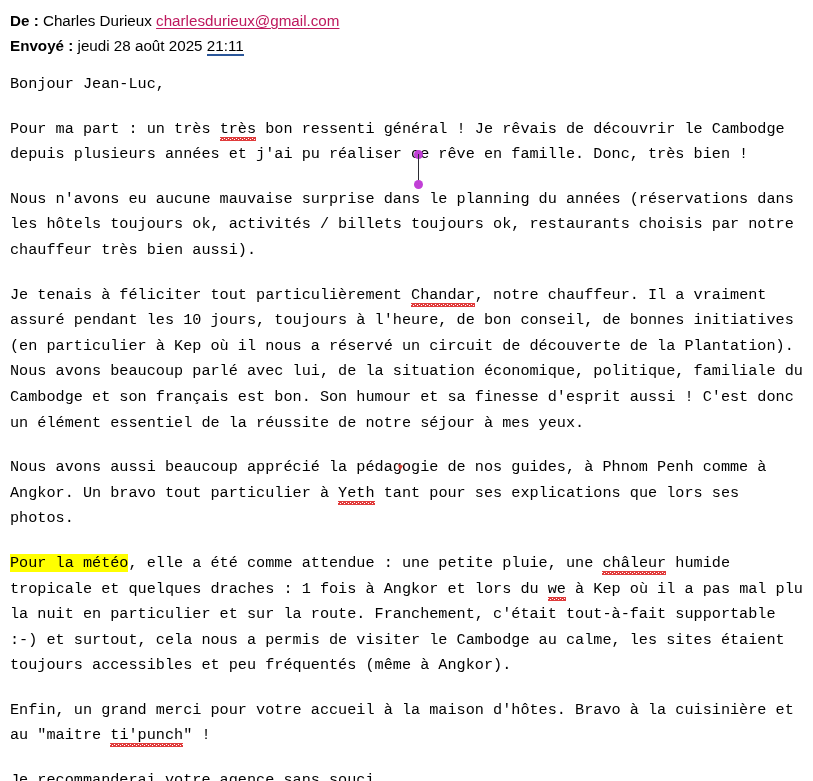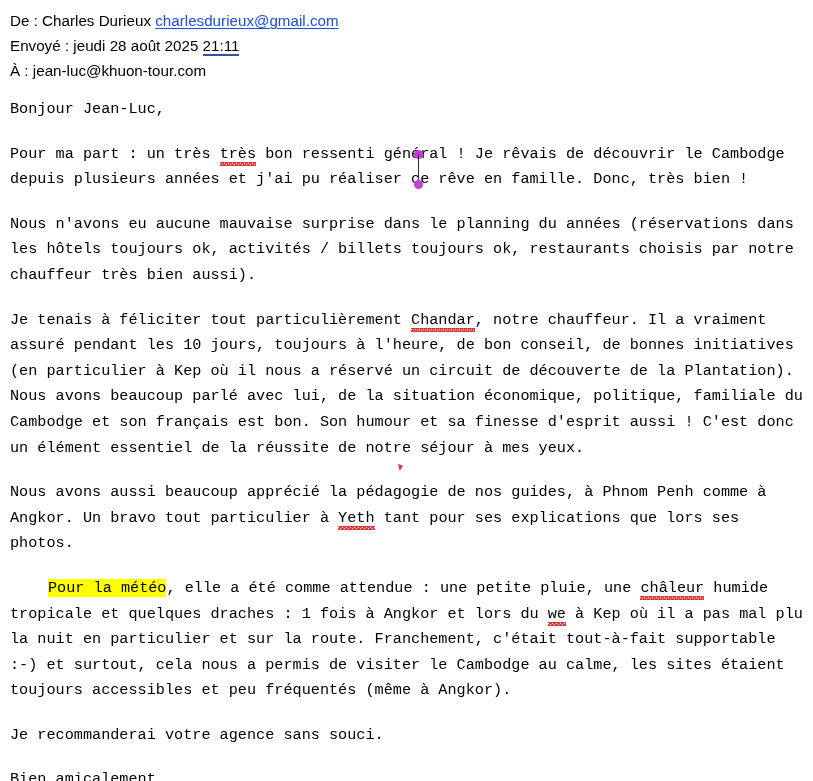--- a/index.html
+++ b/index.html
@@ -22,24 +22,24 @@
     padding: 8px 10px 0 10px;
   }
 
   
   .hdr {
     font-size: 15.2px;
     line-height: 25px;
     white-space: nowrap;
   }
   .hdr .lbl {
-    font-weight: normal;
+    font-weight: bold;
   }
   .mail-link {
-    color: #1d4ed8;
+    color: #be185d;
     text-decoration: underline;
     text-underline-offset: 2px;
   }
   
   .blue-dbl {
     border-bottom: 1px solid #2b579a;
     box-shadow: inset 0 -3px 0 -2px #2b579a;
     padding-bottom: 1px;
     margin-top: 8px;
   }
@@ -77,21 +77,20 @@
         rgba(255,255,255,0) 1.1px, rgba(255,255,255,0) 2.0px);
     background-size: 4px 4px, 4px 4px;
     background-position: 0 0, 2px 0;
     background-repeat: repeat-x, repeat-x;
     pointer-events: none;
   }
 
   
   .hl {
     background: #ffff00;
-    margin-left: 38px;
   }
 
   
   .red-tick {
     position: absolute;
     width: 5px;
     height: 7px;
     background: #d83a2f;
     clip-path: polygon(0 0, 100% 25%, 35% 100%);
   }
@@ -132,42 +131,39 @@
       <span>Charles Durieux</span>
       <a class="mail-link" href="#">charlesdurieux@gmail.com</a>
     </div>
 
     <div>
       <span class="lbl">Envoyé :</span>
       <span>jeudi 28 août 2025</span>
       <span class="blue-dbl">21:11</span>
     </div>
 
-    <div>
-      <span class="lbl">À :</span>
-      <span>jean-luc@khuon-tour.com</span>
-    </div>
 
 
   </div>
 
   <div class="body-wrap">
 
     <p class="para">Bonjour Jean-Luc,</p>
 
     <p class="para"><span>Pour ma part : un très </span><span class="sq">très</span><span> bon ressenti général ! Je rêvais de découvrir le Cambodge depuis plusieurs années et j'ai pu réaliser ce rêve en famille. Donc, très bien !</span></p>
 
     <p class="para">Nous n'avons eu aucune mauvaise surprise dans le planning du années (réservations dans les hôtels toujours ok, activités / billets toujours ok, restaurants choisis par notre chauffeur très bien aussi).</p>
 
     <p class="para"><span>Je tenais à féliciter tout particulièrement </span><span class="sq">Chandar</span><span>, notre chauffeur. Il a vraiment assuré pendant les 10 jours, toujours à l'heure, de bon conseil, de bonnes initiatives (en particulier à Kep où il nous a réservé un circuit de découverte de la Plantation). Nous avons beaucoup parlé avec lui, de la situation économique, politique, familiale du Cambodge et son français est bon. Son humour et sa finesse d'esprit aussi ! C'est donc un élément essentiel de la réussite de notre séjour à mes yeux.</span></p>
 
     <p class="para"><span>Nous avons aussi beaucoup apprécié la pédagogie de nos guides, à Phnom Penh comme à Angkor. Un bravo tout particulier à </span><span class="sq">Yeth</span><span> tant pour ses explications que lors ses photos.</span></p>
 
     <p class="para"><span class="hl">Pour la météo</span><span>, elle a été comme attendue : une petite pluie, une </span><span class="sq">châleur</span><span> humide tropicale et quelques draches : 1 fois à Angkor et lors du </span><span class="sq">we</span><span> à Kep où il a pas mal plu la nuit en particulier et sur la route. Franchement, c'était tout-à-fait supportable :-) et surtout, cela nous a permis de visiter le Cambodge au calme, les sites étaient toujours accessibles et peu fréquentés (même à Angkor).</span></p>
 
+    <p class="para"><span>Enfin, un grand merci pour votre accueil à la maison d'hôtes. Bravo à la cuisinière et au "maitre </span><span class="sq">ti'punch</span><span>" !</span></p>
 
     <p class="para">Je recommanderai votre agence sans souci.</p>
 
     <p class="para">Bien amicalement,</p>
 
     <p class="para">Alix Durieux</p>
 
   </div>
 
   <div class="red-tick" style="left:398px; top:464px;"></div>

